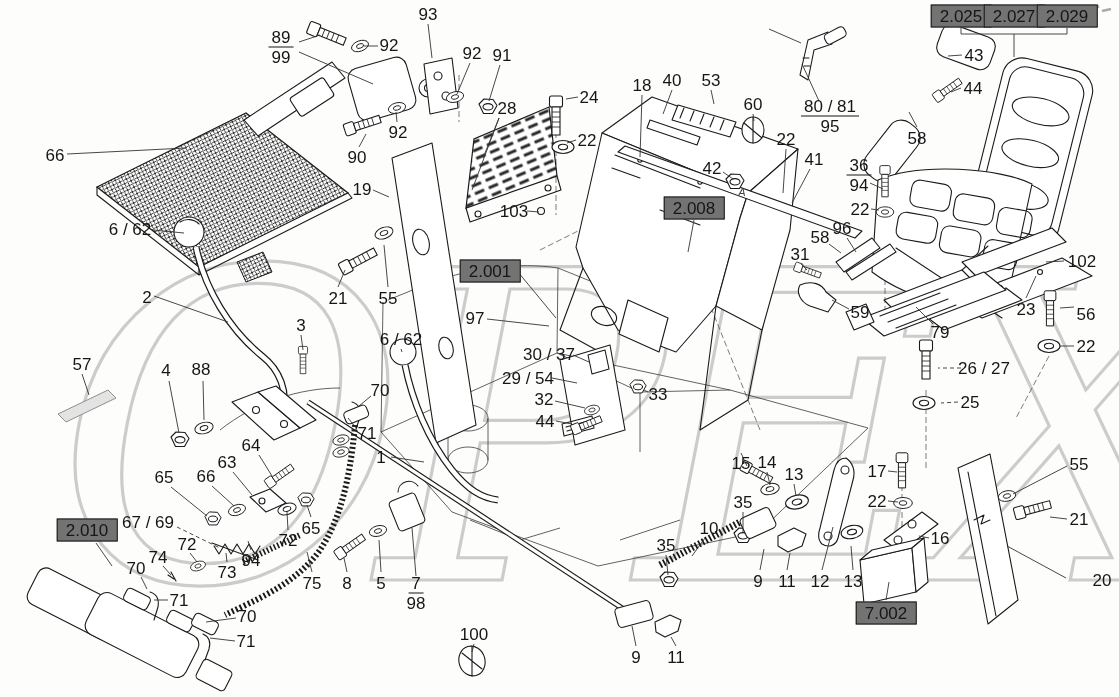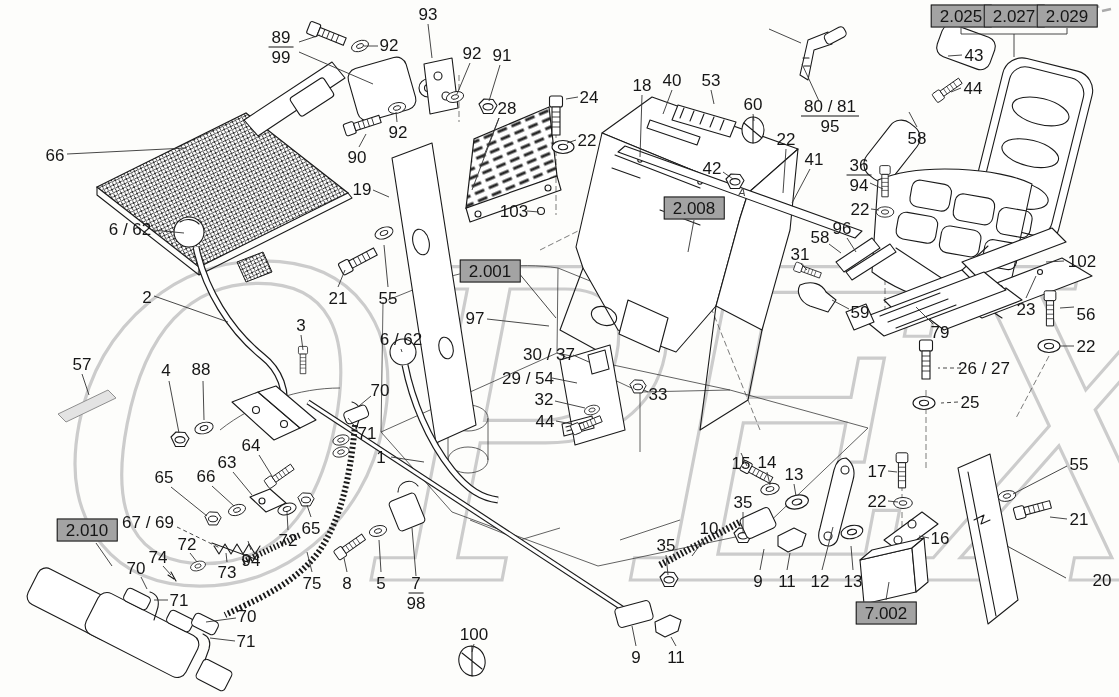--- a/index.html
+++ b/index.html
@@ -2,21 +2,21 @@
 <html><head>
 <meta charset="utf-8">
 <style>
   html,body{margin:0;padding:0;background:#f4f4f2;}
   #stage{position:relative;width:1119px;height:697px;background:#fdfdfb;overflow:hidden;
          font-family:"Liberation Sans",sans-serif;}
   #art{position:absolute;left:0;top:0;width:1119px;height:697px;}
   #labels-layer{position:absolute;left:0;top:0;width:1119px;height:697px;pointer-events:none;}
   .label{position:absolute;transform:translate(-50%,-50%);font-size:17px;color:#161616;
          white-space:nowrap;line-height:19px;}
-  .label.box{border:1.5px solid #161616;background:#a3a3a3;padding:1px 8px;}
+  .label.box{border:1.5px solid #161616;background:#737373;padding:1px 8px;}
   .label.stack{display:flex;flex-direction:column;align-items:center;}
   .label.stack .top{border-bottom:1.5px solid #161616;padding:0 3px;}
   .label.stack .bot{padding:0 3px;}
   .label.small{font-size:11px;font-style:italic;color:#444;}
   .leader{fill:none;stroke:#333;stroke-width:0.9;}
   .leader.dash{stroke-dasharray:4 3;}
   .ln{fill:none;stroke:#1a1a1a;stroke-width:1.1;stroke-linejoin:round;stroke-linecap:round;}
   .lt{fill:none;stroke:#3a3a3a;stroke-width:0.8;stroke-linejoin:round;}
   .wh{fill:#fff;stroke:#1a1a1a;stroke-width:1.1;stroke-linejoin:round;}
   .ax{fill:none;stroke:#444;stroke-width:0.7;stroke-dasharray:6 3;}

